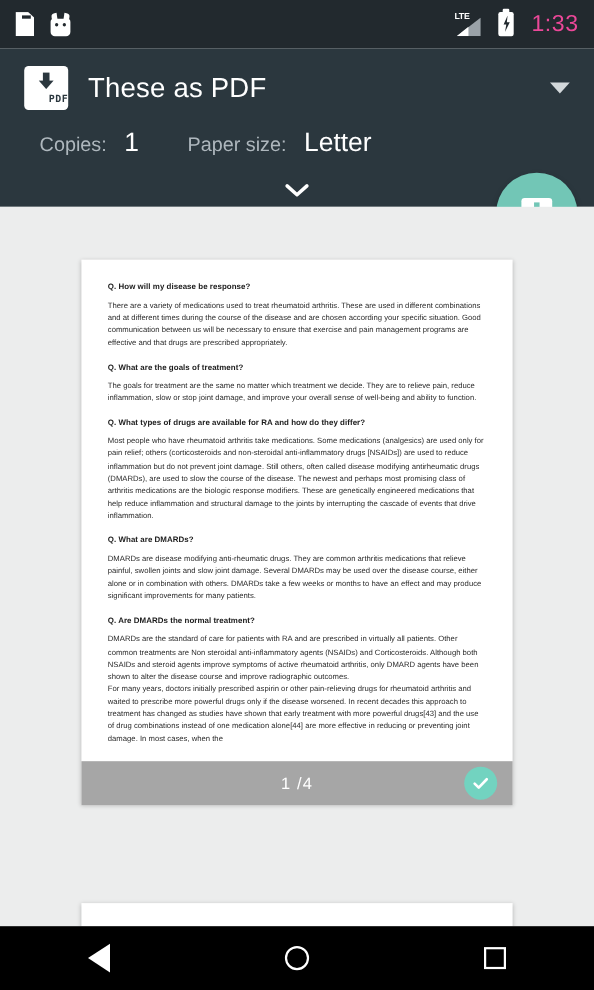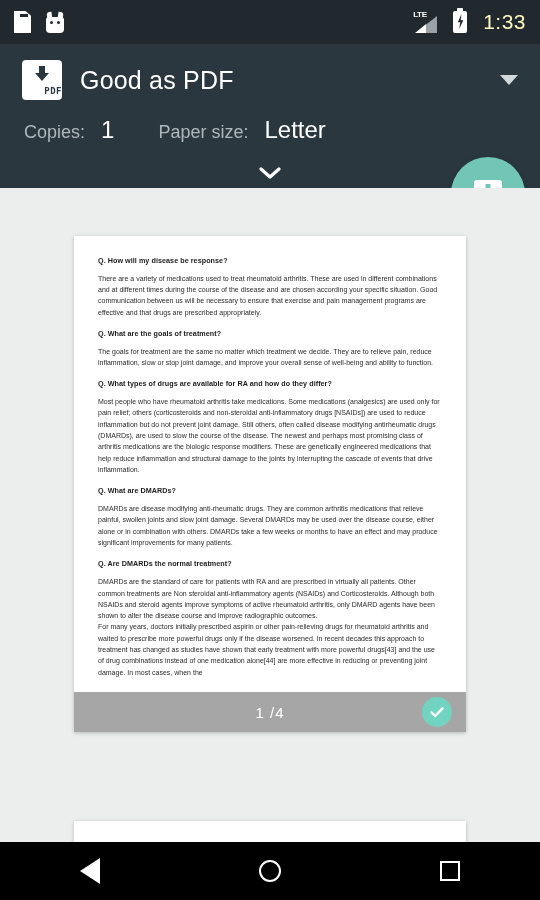--- a/index.html
+++ b/index.html
@@ -12,21 +12,21 @@
   #screen { position: relative; width: 540px; height: 900px; overflow: hidden; background: #eceded; }
 
   
   .statusbar {
     position: absolute; top: 0; left: 0; width: 540px; height: 44px;
     background: #22292e;
     display: flex; align-items: center; padding: 0 14px;
   }
   .sb-left { display: flex; align-items: center; gap: 14px; }
   .sb-right { margin-left: auto; display: flex; align-items: center; gap: 16px; }
-  .sb-clock { color: #fef9c3; font-size: 21px; letter-spacing: .5px; }
+  .sb-clock { color: #ec4899; font-size: 21px; letter-spacing: .5px; }
 
   .ico-sd { width: 17px; height: 22px; background: #fff;
      clip-path: polygon(0 0, 68% 0, 100% 22%, 100% 100%, 0 100%);
      position: relative; }
   .ico-sd::after { content: ""; position: absolute; top: 3px; right: 3px; width: 8px; height: 3px;
      background: #22292e; box-shadow: 0 0 0 0 #000; }
 
   .ico-bug { width: 20px; height: 21px; position: relative; }
   .ico-bug .body { position: absolute; bottom: 0; left: 1px; width: 18px; height: 16px;
      background: #fff; border-radius: 3px 3px 4px 4px; }
@@ -70,21 +70,21 @@
   .pdf-chip .lbl { position: absolute; bottom: 4px; left: 0; right: 0; text-align: right;
      font-size: 9px; font-weight: bold; color: #2b373e; letter-spacing: .5px;
      font-family: "DejaVu Sans Mono", monospace; }
   .dest-name { color: #ffffff; font-size: 25px; margin-left: 18px; letter-spacing: .2px; }
   .dest-caret {
     margin-left: auto; width: 0; height: 0;
     border-left: 9px solid transparent; border-right: 9px solid transparent;
     border-top: 10px solid #d3d8db;
   }
 
-  .opts-row { display: flex; align-items: baseline; height: 46px; padding-left: 24px; }
+  .opts-row { display: flex; align-items: baseline; height: 46px; padding-left: 36px; }
   .opt-label { color: #aeb7bd; font-size: 18px; }
   .opt-value { color: #ffffff; font-size: 24px; margin-left: 16px; }
   .opt-gap { width: 44px; }
   .expand-caret {
     position: absolute; left: 0; right: 0; bottom: 8px; margin: auto;
     width: 22px; height: 13px;
   }
   .expand-caret svg { display: block; }
 
   
@@ -180,21 +180,21 @@
   <div class="printheader">
 
     <div class="dest-row">
       <div class="pdf-chip">
         <div class="arrow">
             <div class="stem"></div>
             <div class="head"></div>
           </div>
         <div class="lbl">PDF</div>
       </div>
-      <div class="dest-name">Good as PDF</div>
+      <div class="dest-name">These as PDF</div>
       <div class="dest-caret"></div>
     </div>
 
     <div class="opts-row">
       <span class="opt-label">Copies:</span>
       <span class="opt-value">1</span>
       <span class="opt-gap"></span>
       <span class="opt-label">Paper size:</span>
       <span class="opt-value">Letter</span>
     </div>

